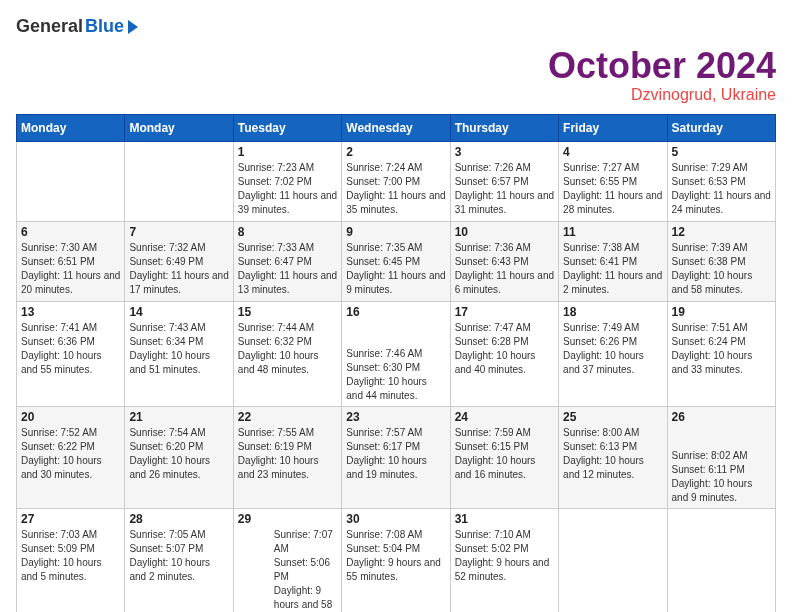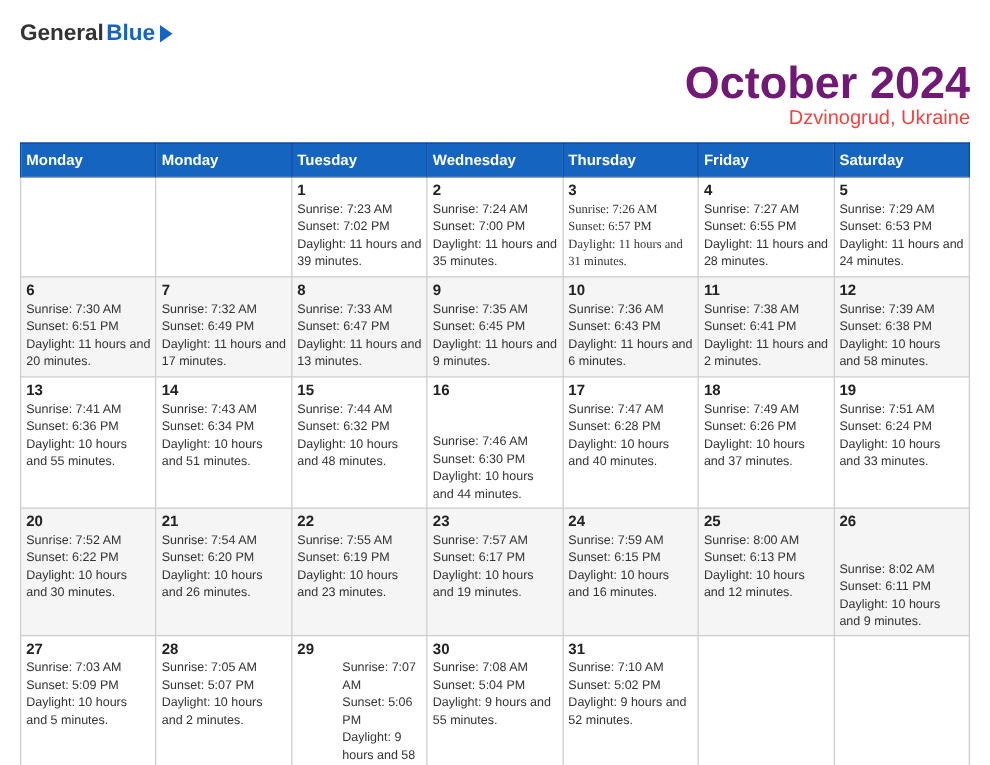--- a/index.html
+++ b/index.html
@@ -138,21 +138,21 @@
 Daylight: 11 hours and 39 minutes.</div>
         </td>
         <td>
           <div class="day-number">2</div>
           <div class="day-info" style="white-space: pre-line;">Sunrise: 7:24 AM
 Sunset: 7:00 PM
 Daylight: 11 hours and 35 minutes.</div>
         </td>
         <td>
           <div class="day-number">3</div>
-          <div class="day-info" style="white-space: pre-line; font-family: Liberation Serif, serif;">Sunrise: 7:26 AM
+          <div class="day-info" style="white-space: pre-line;">Sunrise: 7:26 AM
 Sunset: 6:57 PM
 Daylight: 11 hours and 31 minutes.</div>
         </td>
         <td>
           <div class="day-number">4</div>
           <div class="day-info" style="white-space: pre-line;">Sunrise: 7:27 AM
 Sunset: 6:55 PM
 Daylight: 11 hours and 28 minutes.</div>
         </td>
         <td>

